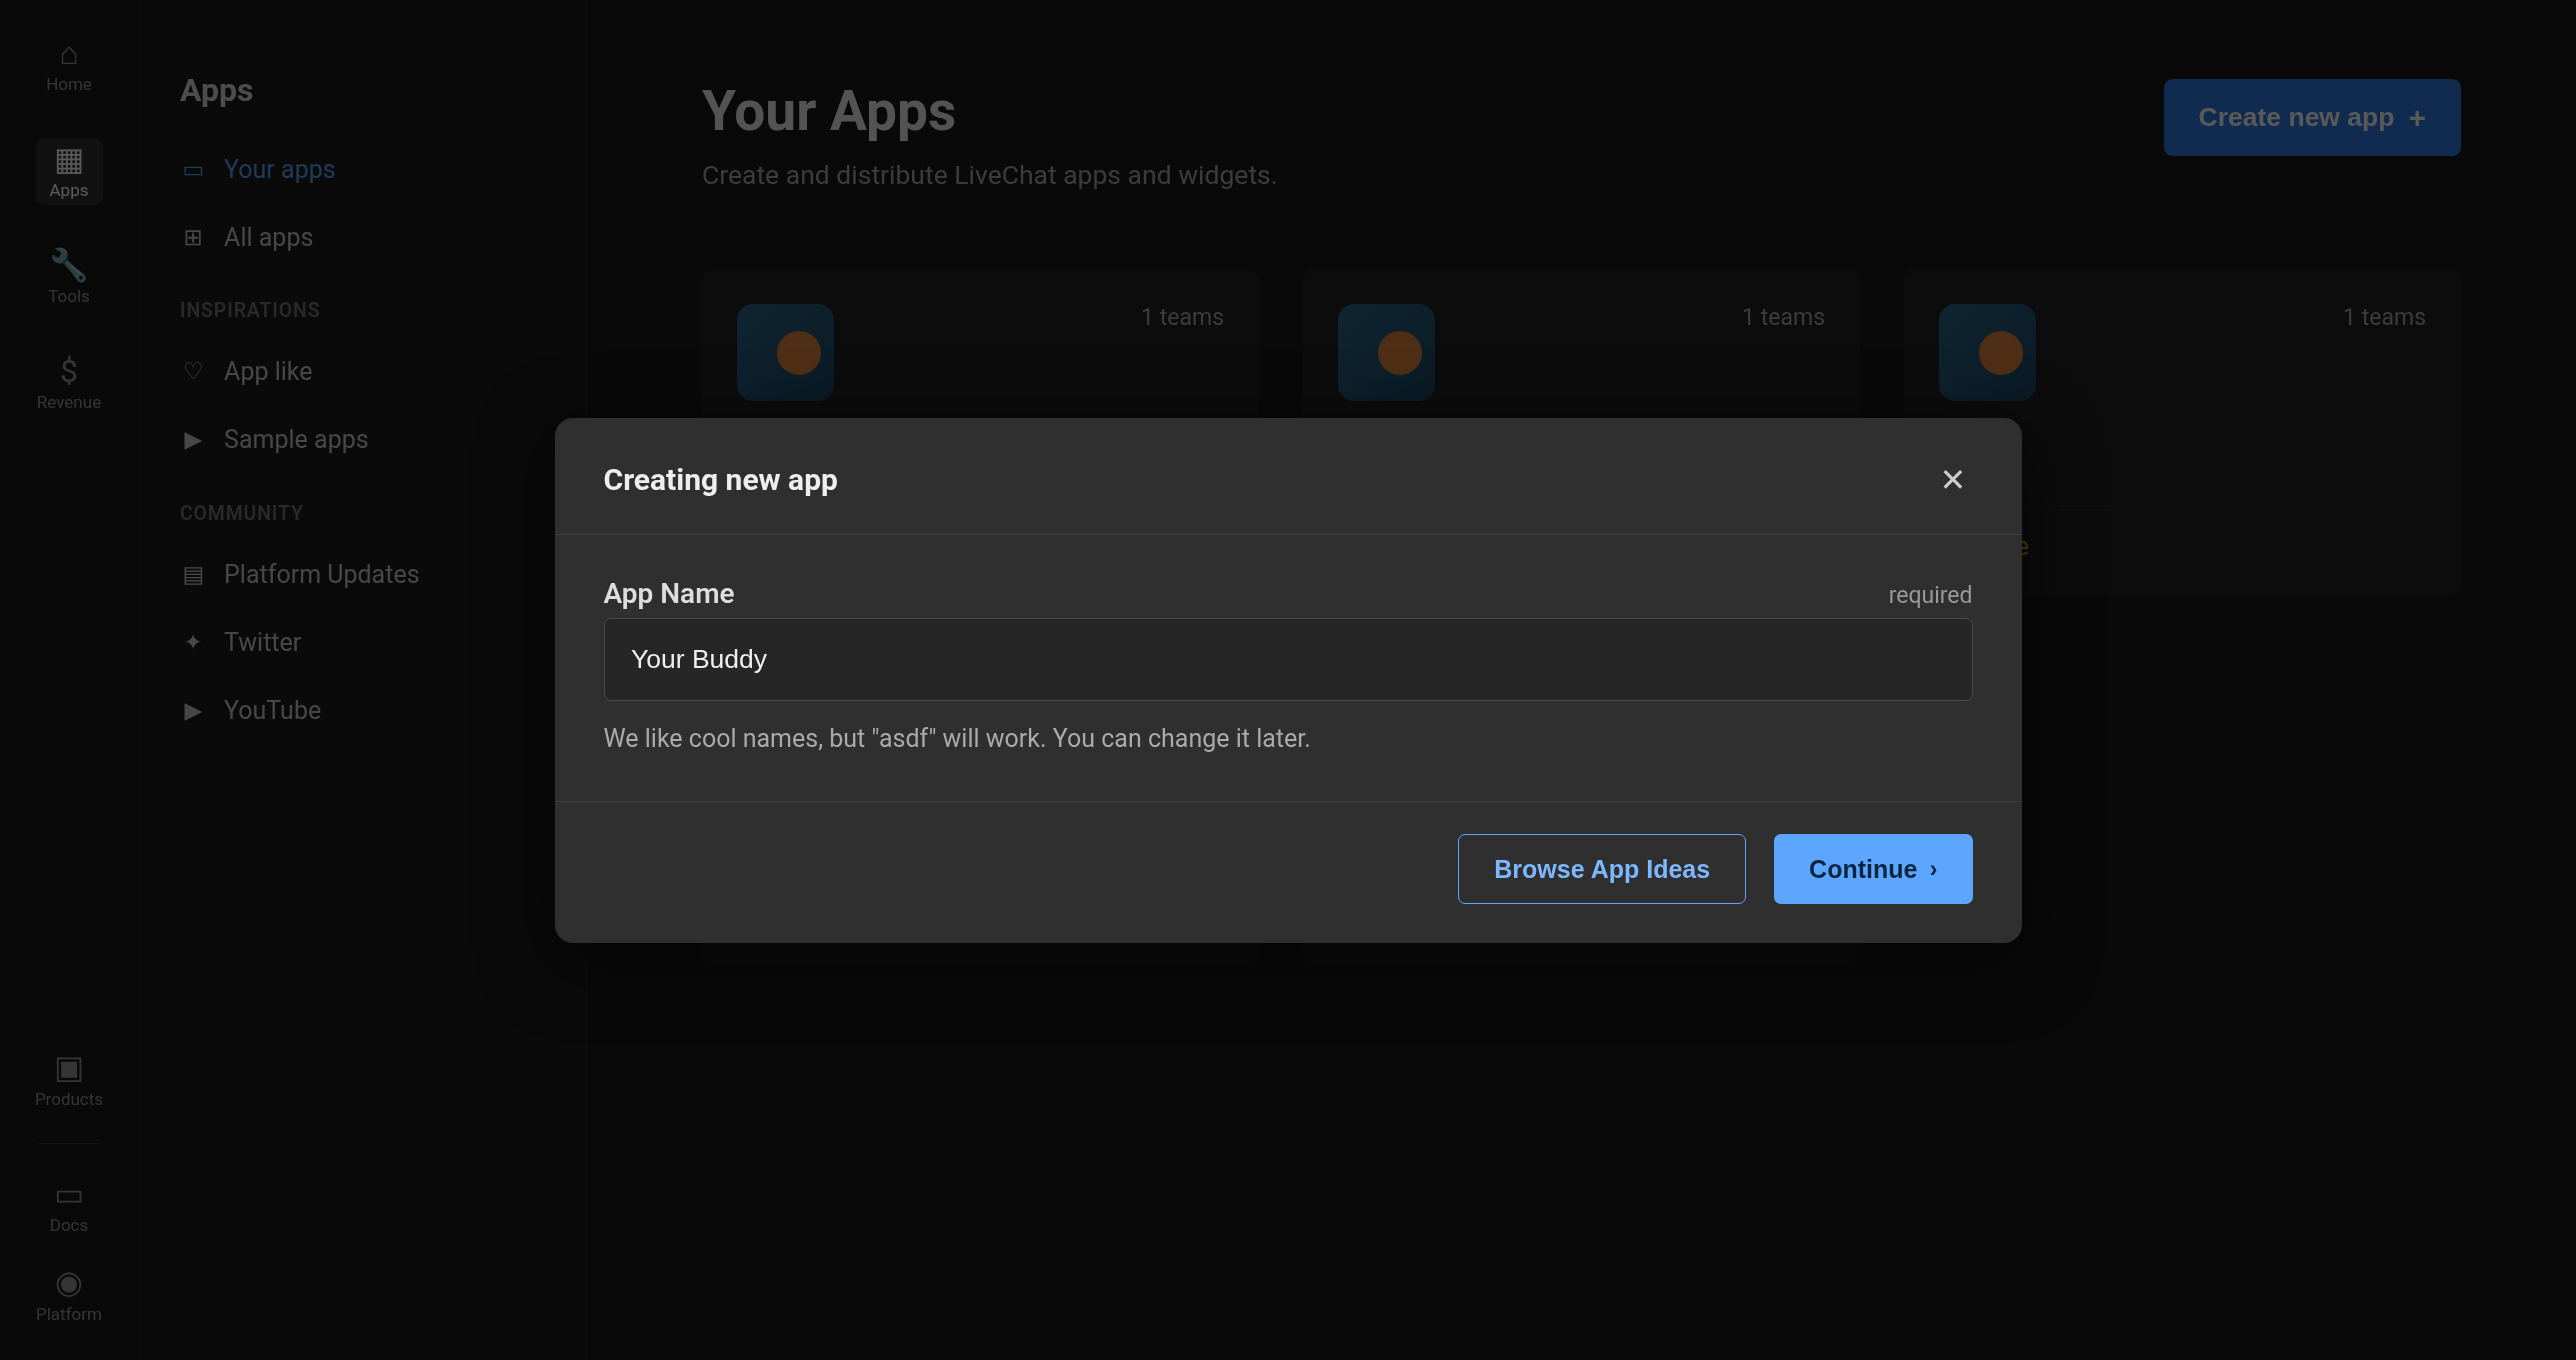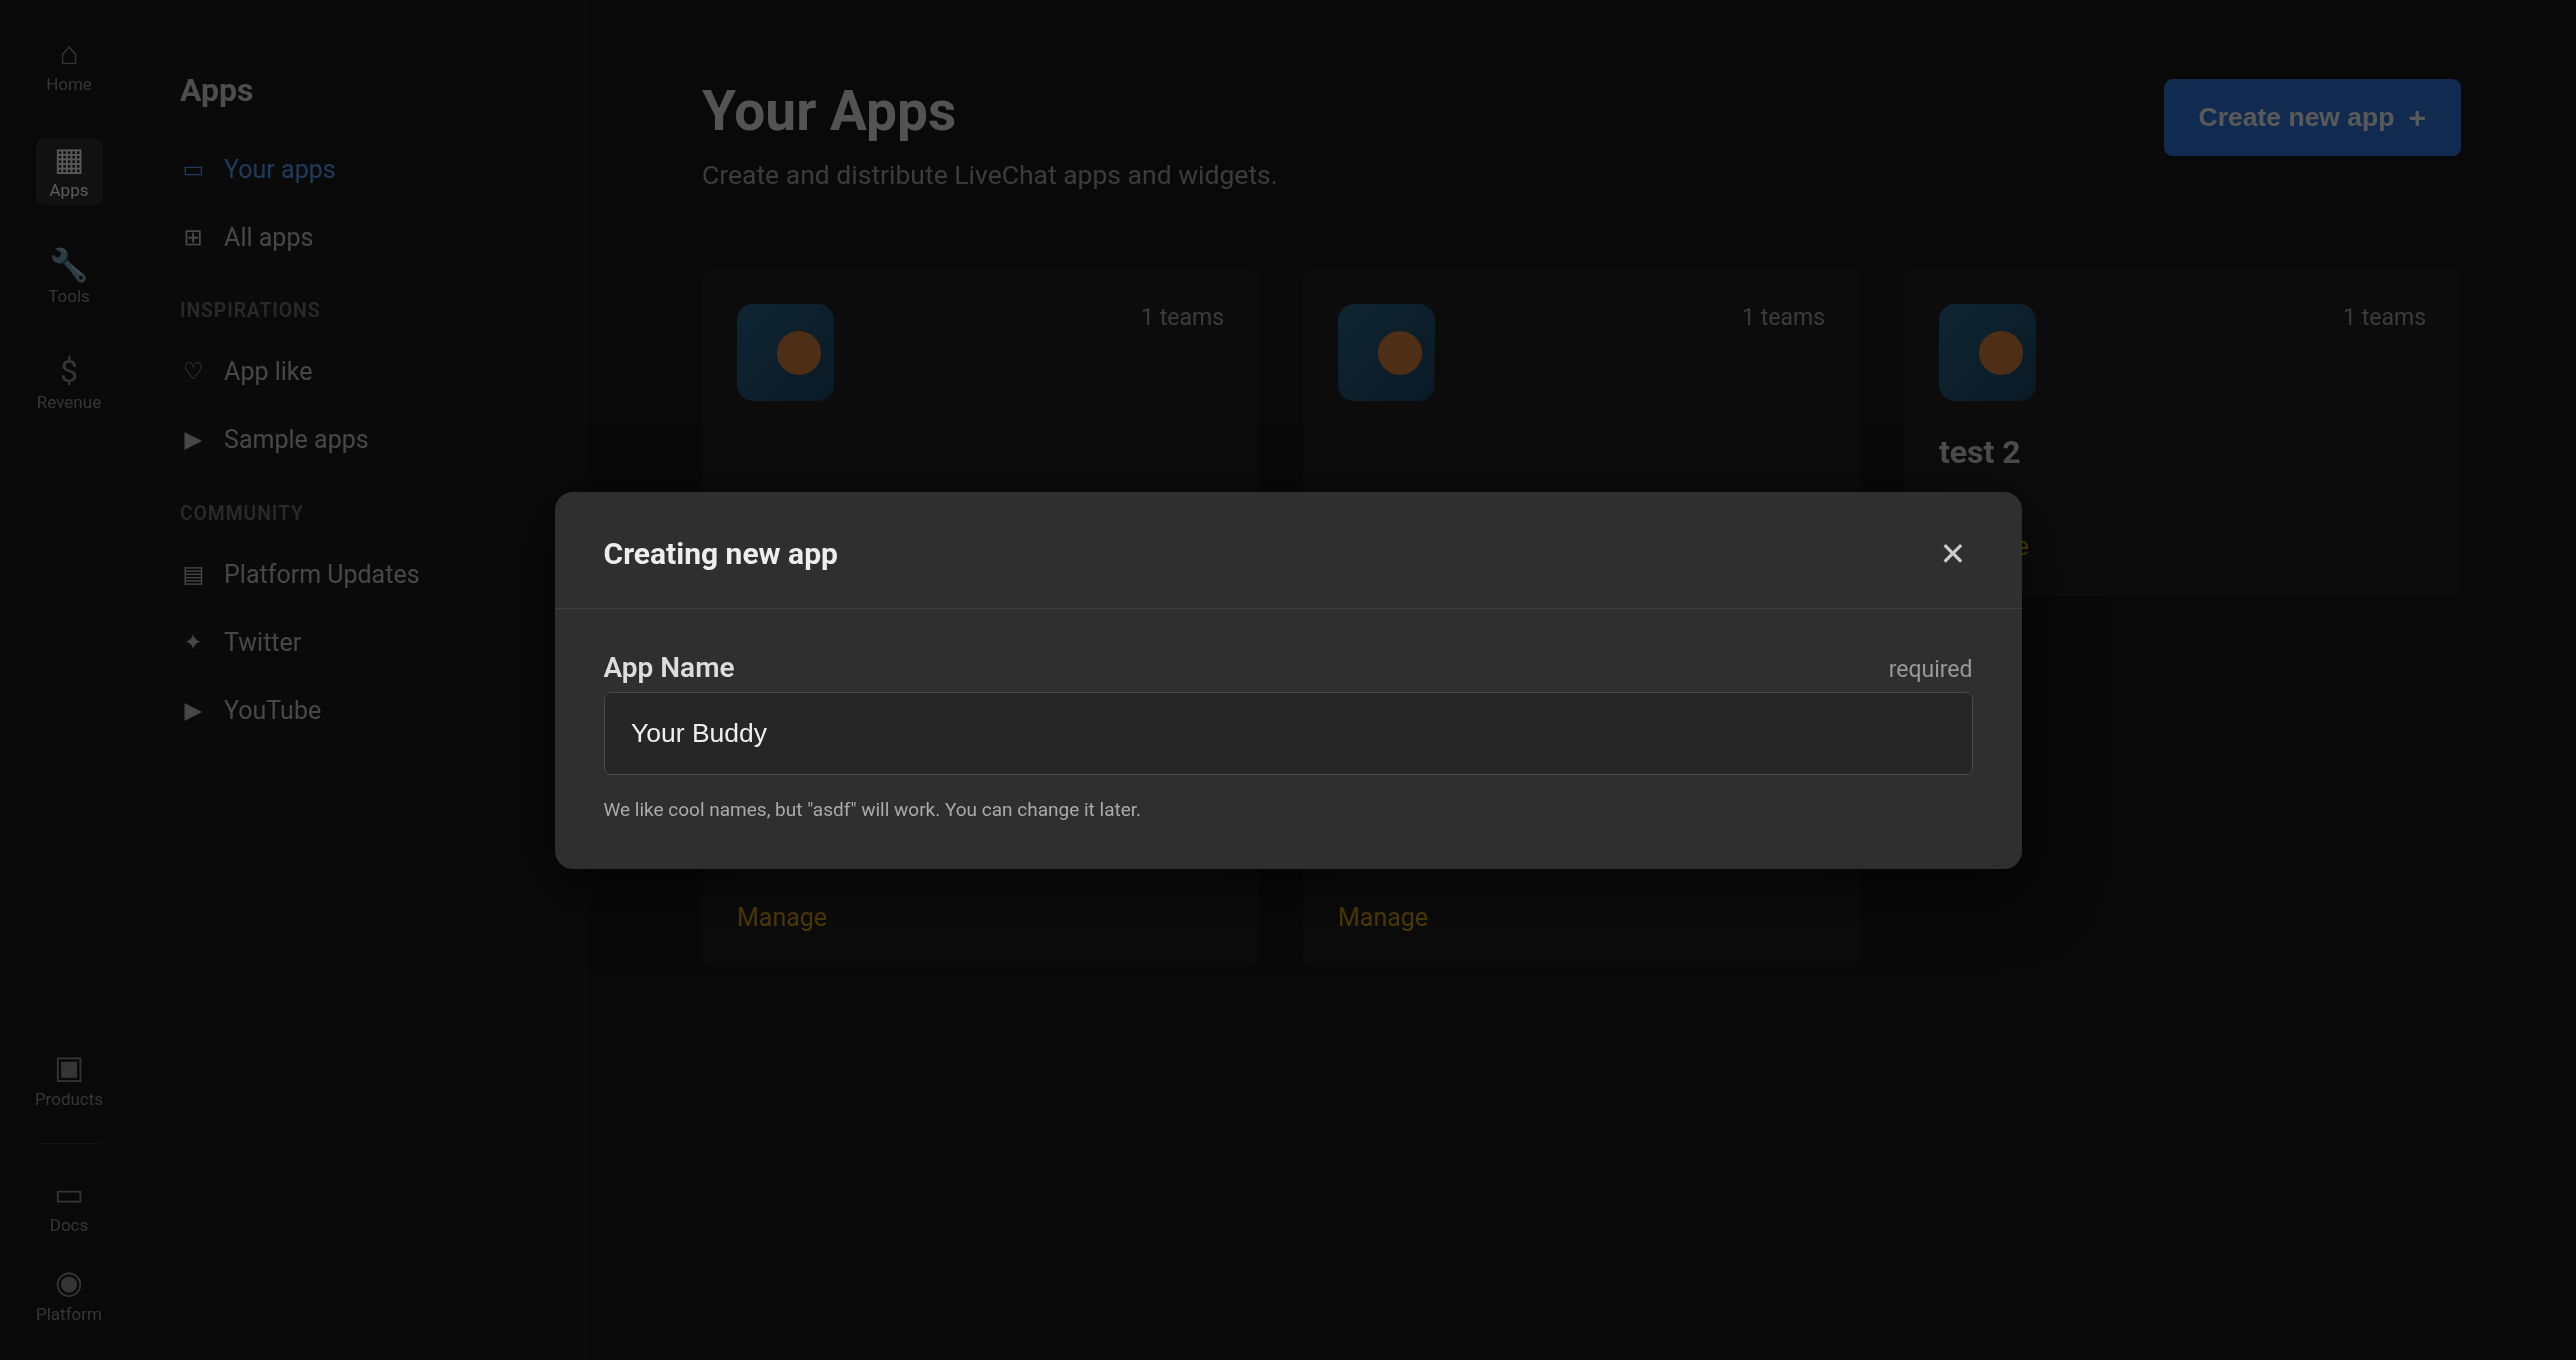--- a/index.html
+++ b/index.html
@@ -196,21 +196,21 @@
 .text-input {
   width: 100%;
   background: #262626;
   border: 0.9px solid #4a4a4a;
   border-radius: 7px;
   padding: 25px 26.5px;
   font-size: 26.5px;
   color: #eee;
   outline: none;
 }
-.field-hint { font-size: 19px; color: #aaa; margin-top: 23px; }
+.field-hint { font-size: 25px; color: #aaa; margin-top: 23px; }
 .modal-footer {
   display: flex;
   justify-content: flex-end;
   gap: 28px;
   padding: 32px 49px 39px;
   border-top: 0.9px solid #3e3e3e;
 }
 .btn-secondary {
   background: transparent;
   border: 1.8px solid #5ca6ff;
@@ -377,15 +377,24 @@
       </button>
     </div>
     <div class="modal-body">
       <div class="field-row">
         <div class="field-label">App Name</div>
         <div class="field-required">required</div>
       </div>
       <input class="text-input" type="text" value="Your Buddy" style="">
       <div class="field-hint">We like cool names, but "asdf" will work. You can change it later.</div>
     </div>
+    <div class="modal-footer">
+      <button class="btn-secondary">
+        <span>Browse App Ideas</span>
+      </button>
+      <button class="btn-primary">
+        <span>Continue</span>
+        <span class="chev">›</span>
+      </button>
+    </div>
   </div>
 </div>
 
 
 </body></html>

